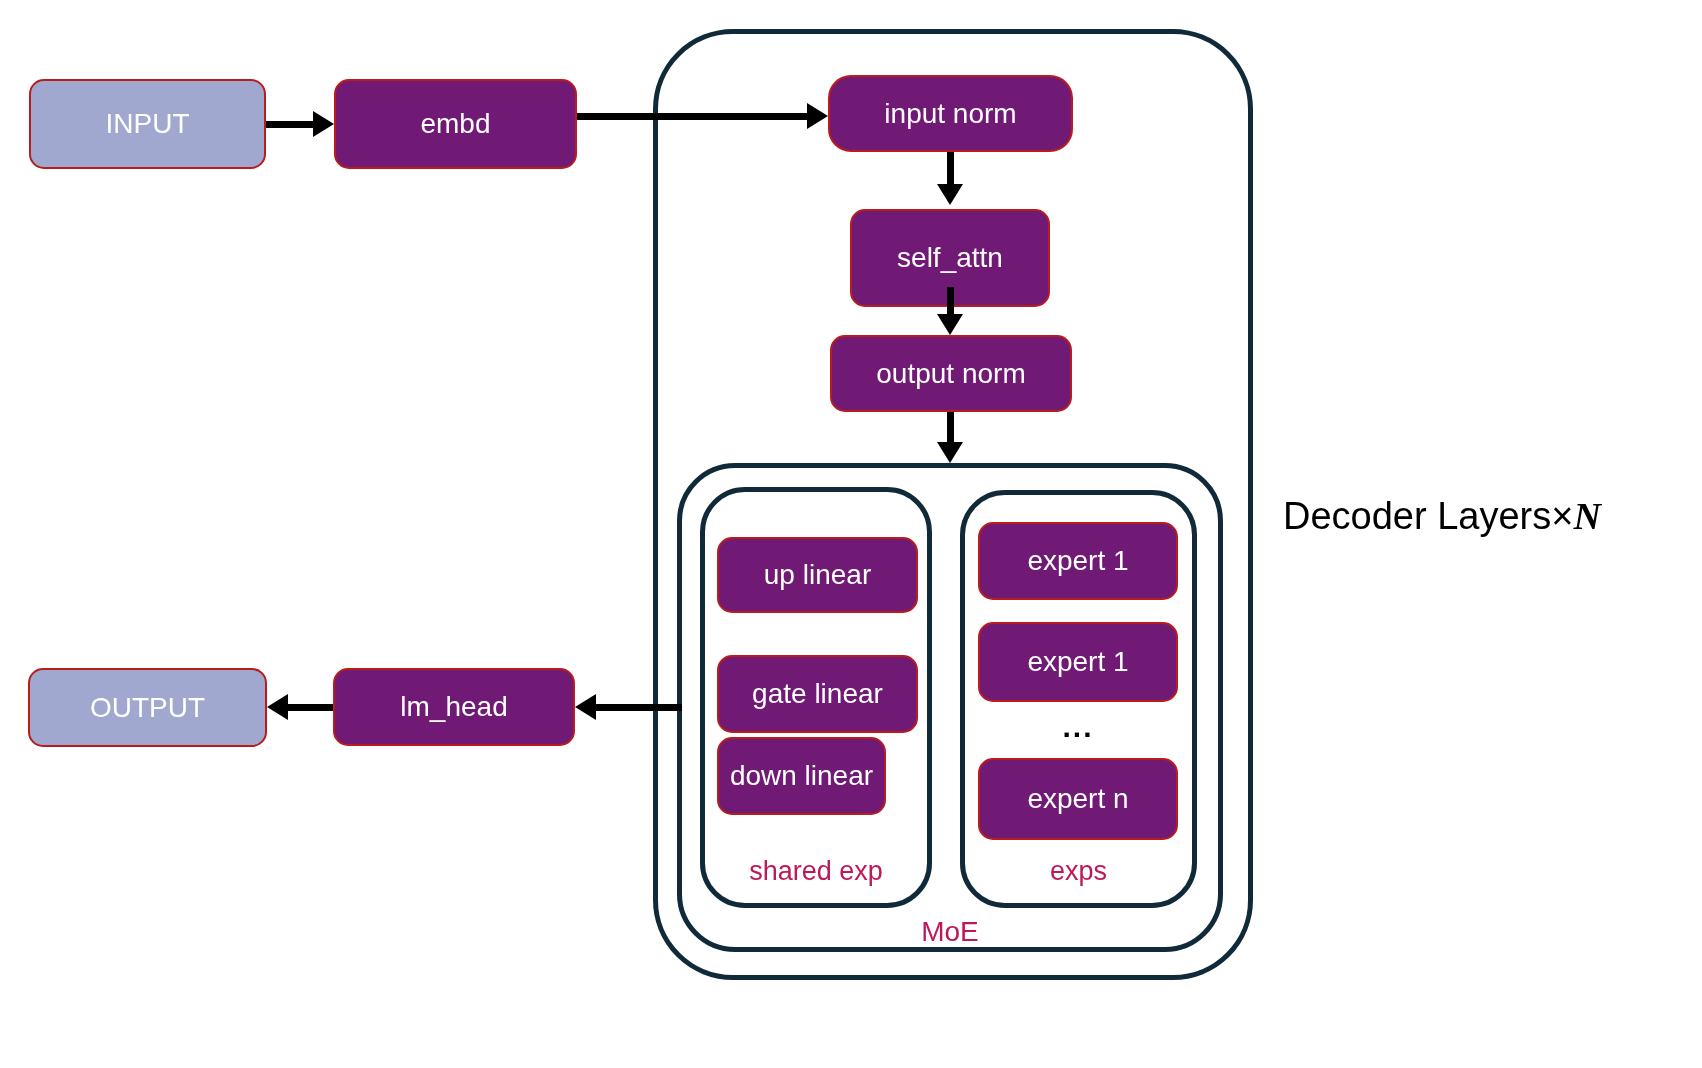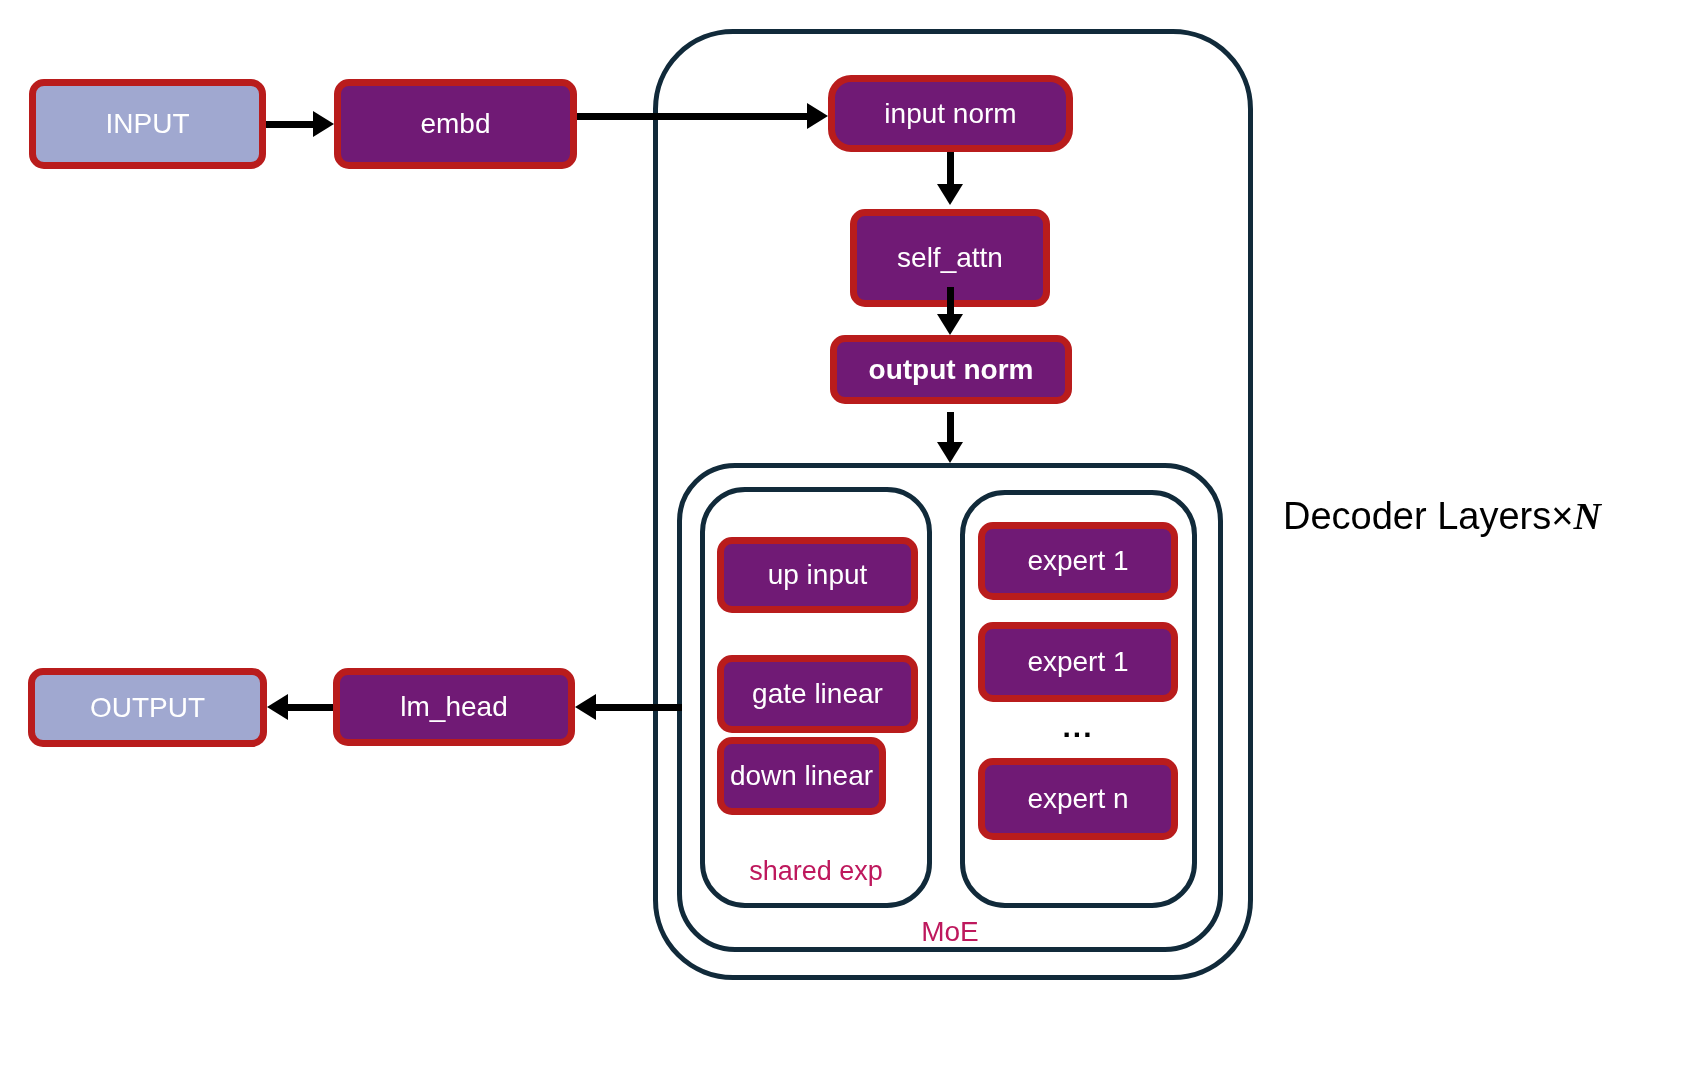--- a/index.html
+++ b/index.html
@@ -10,21 +10,21 @@
   .canvas {
     position: relative;
     width: 1702px;
     height: 1068px;
     background: #ffffff;
     overflow: hidden;
   }
   
   .box {
     position: absolute;
-    border: 7px solid #b91c1c;
+    border: 2px solid #b91c1c;
     border-radius: 15px;
     display: flex;
     align-items: center;
     justify-content: center;
     color: #ffffff;
     font-size: 28px;
     z-index: 3;
     white-space: nowrap;
   }
   .module { background: #701a75; }
@@ -90,31 +90,32 @@
   <div class="container moe-container"></div>
   <div class="container shared-container"></div>
   <div class="container exps-container"></div>
 
   <div class="box io" style="left:29px; top:79px; width:237px; height:90px;">INPUT</div>
   <div class="box io" style="left:28px; top:668px; width:239px; height:79px;">OUTPUT</div>
 
   <div class="box module" style="left:334px; top:79px; width:243px; height:90px;">embd</div>
   <div class="box module" style="left:828px; top:75px; width:245px; height:77px;border-radius:23px;">input norm</div>
   <div class="box module" style="left:850px; top:209px; width:200px; height:98px;">self_attn</div>
-  <div class="box module" style="left:830px; top:335px; width:242px; height:69px;font-weight:bold;">output norm</div>
-  <div class="box module" style="left:717px; top:537px; width:201px; height:76px;">up input</div>
+  <div class="box module" style="left:830px; top:335px; width:242px; height:77px;">output norm</div>
+  <div class="box module" style="left:717px; top:537px; width:201px; height:76px;">up linear</div>
   <div class="box module" style="left:717px; top:635px; width:201px; height:78px;margin-top:20px;">gate linear</div>
   <div class="box module" style="left:717px; top:737px; width:169px; height:78px;">down linear</div>
   <div class="box module" style="left:978px; top:522px; width:200px; height:78px;">expert 1</div>
   <div class="box module" style="left:978px; top:622px; width:200px; height:80px;">expert 1</div>
   <div class="box module" style="left:978px; top:758px; width:200px; height:82px;">expert n</div>
   <div class="box module" style="left:333px; top:668px; width:242px; height:78px;">lm_head</div>
 
   <div class="ellipsis-label" style="left:978px; top:710px; width:200px;">...</div>
   <div class="group-label" style="left:700px; top:856px; width:232px;">shared exp</div>
+  <div class="group-label" style="left:960px; top:856px; width:237px;">exps</div>
   <div class="group-label" style="left:677px; top:916px; width:546px; font-size:28px;">MoE</div>
   <div class="decoder-label">
     <span>Decoder Layers×</span><span class="n-sym">N</span>
   </div>
 
   <div class="shaft h-shaft" style="left:266px; top:121px; width:50px;"></div>
   <div class="head head-right" style="left:313px; top:111px;"></div>
 
   <div class="shaft h-shaft" style="left:577px; top:113px; width:232px;"></div>
   <div class="head head-right" style="left:807px; top:103px;"></div>

